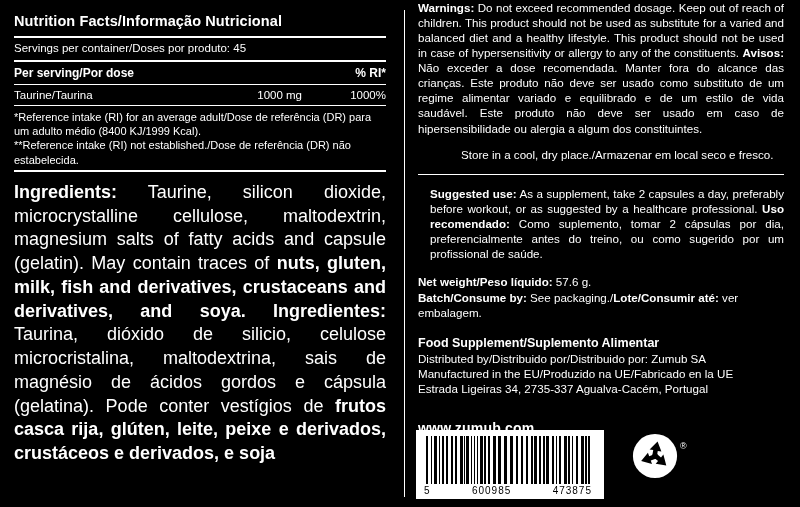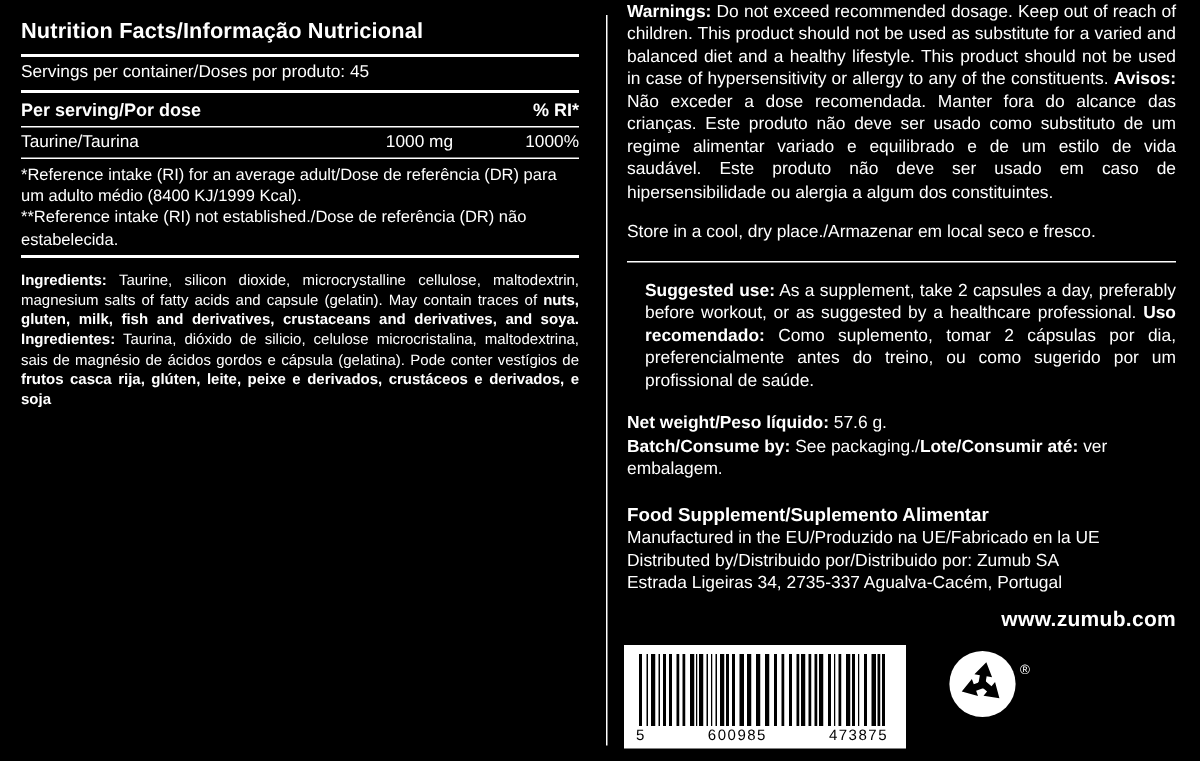--- a/index.html
+++ b/index.html
@@ -80,38 +80,39 @@
   }
   .nf-row .nutrient { flex: 1 1 auto; }
   .nf-row .amount { width: 92px; text-align: right; padding-right: 26px; }
   .nf-row .ri { width: 58px; text-align: right; }
   .nf-foot {
     font-size: 11px;
     line-height: 1.3;
     padding: 4px 0 3px 0;
   }
   .ingredients {
-    font-size: 10px;
+    font-size: 18px;
     line-height: 1.32;
     margin-top: 9px;
     text-align: justify;
   }
   .ingredients b { font-weight: bold; }
 
   
   .warn {
     font-size: 11.6px;
     line-height: 1.3;
     text-align: justify;
   }
   .warn b { font-weight: bold; }
   .store {
     font-size: 11.6px;
     line-height: 1.3;
     margin-top: 11px;
+    margin-left: 43px;
   }
   .hr-right {
     border-top: 1px solid #ffffff;
     margin: 12px 0 11px 0;
   }
   .suggested {
     font-size: 11.6px;
     line-height: 1.3;
     text-align: justify;
     margin-left: 12px;
@@ -129,23 +130,22 @@
     margin-top: 15px;
   }
   .supp-lines {
     font-size: 11.6px;
     line-height: 1.32;
     margin-top: 1px;
   }
   .site {
     font-size: 14px;
     font-weight: bold;
-    margin-top: 7px;
+    margin-top: 23px;
     letter-spacing: 0.2px;
-    text-align: right;
   }
 
   
   .barcode-wrap {
     position: absolute;
     left: 16px;
     bottom: 8px;
     width: 188px;
     background: #ffffff;
     padding: 6px 6px 2px 6px;
@@ -258,22 +258,22 @@
       <div>
         <b>Net weight/Peso líquido:</b><span> 57.6 g.</span>
       </div>
       <div>
         <b>Batch/Consume by:</b><span> See packaging./</span><b>Lote/Consumir até:</b><span> ver embalagem.</span>
       </div>
     </div>
 
     <div class="supp-title">Food Supplement/Suplemento Alimentar</div>
     <div class="supp-lines">
+      <div>Distributed by/Distribuido por/Distribuido por: Zumub SA</div>
       <div>Manufactured in the EU/Produzido na UE/Fabricado en la UE</div>
-      <div>Distributed by/Distribuido por/Distribuido por: Zumub SA</div>
       <div>Estrada Ligeiras 34, 2735-337 Agualva-Cacém, Portugal</div>
     </div>
 
     <div class="site">www.zumub.com</div>
 
     <div class="barcode-wrap">
       <div class="bars" id="bars">
           <span style="width: 2.4px; background: rgb(0, 0, 0);"></span>
           <span style="width: 2.3px; background: rgb(255, 255, 255);"></span>
           <span style="width: 1.6px; background: rgb(0, 0, 0);"></span>

